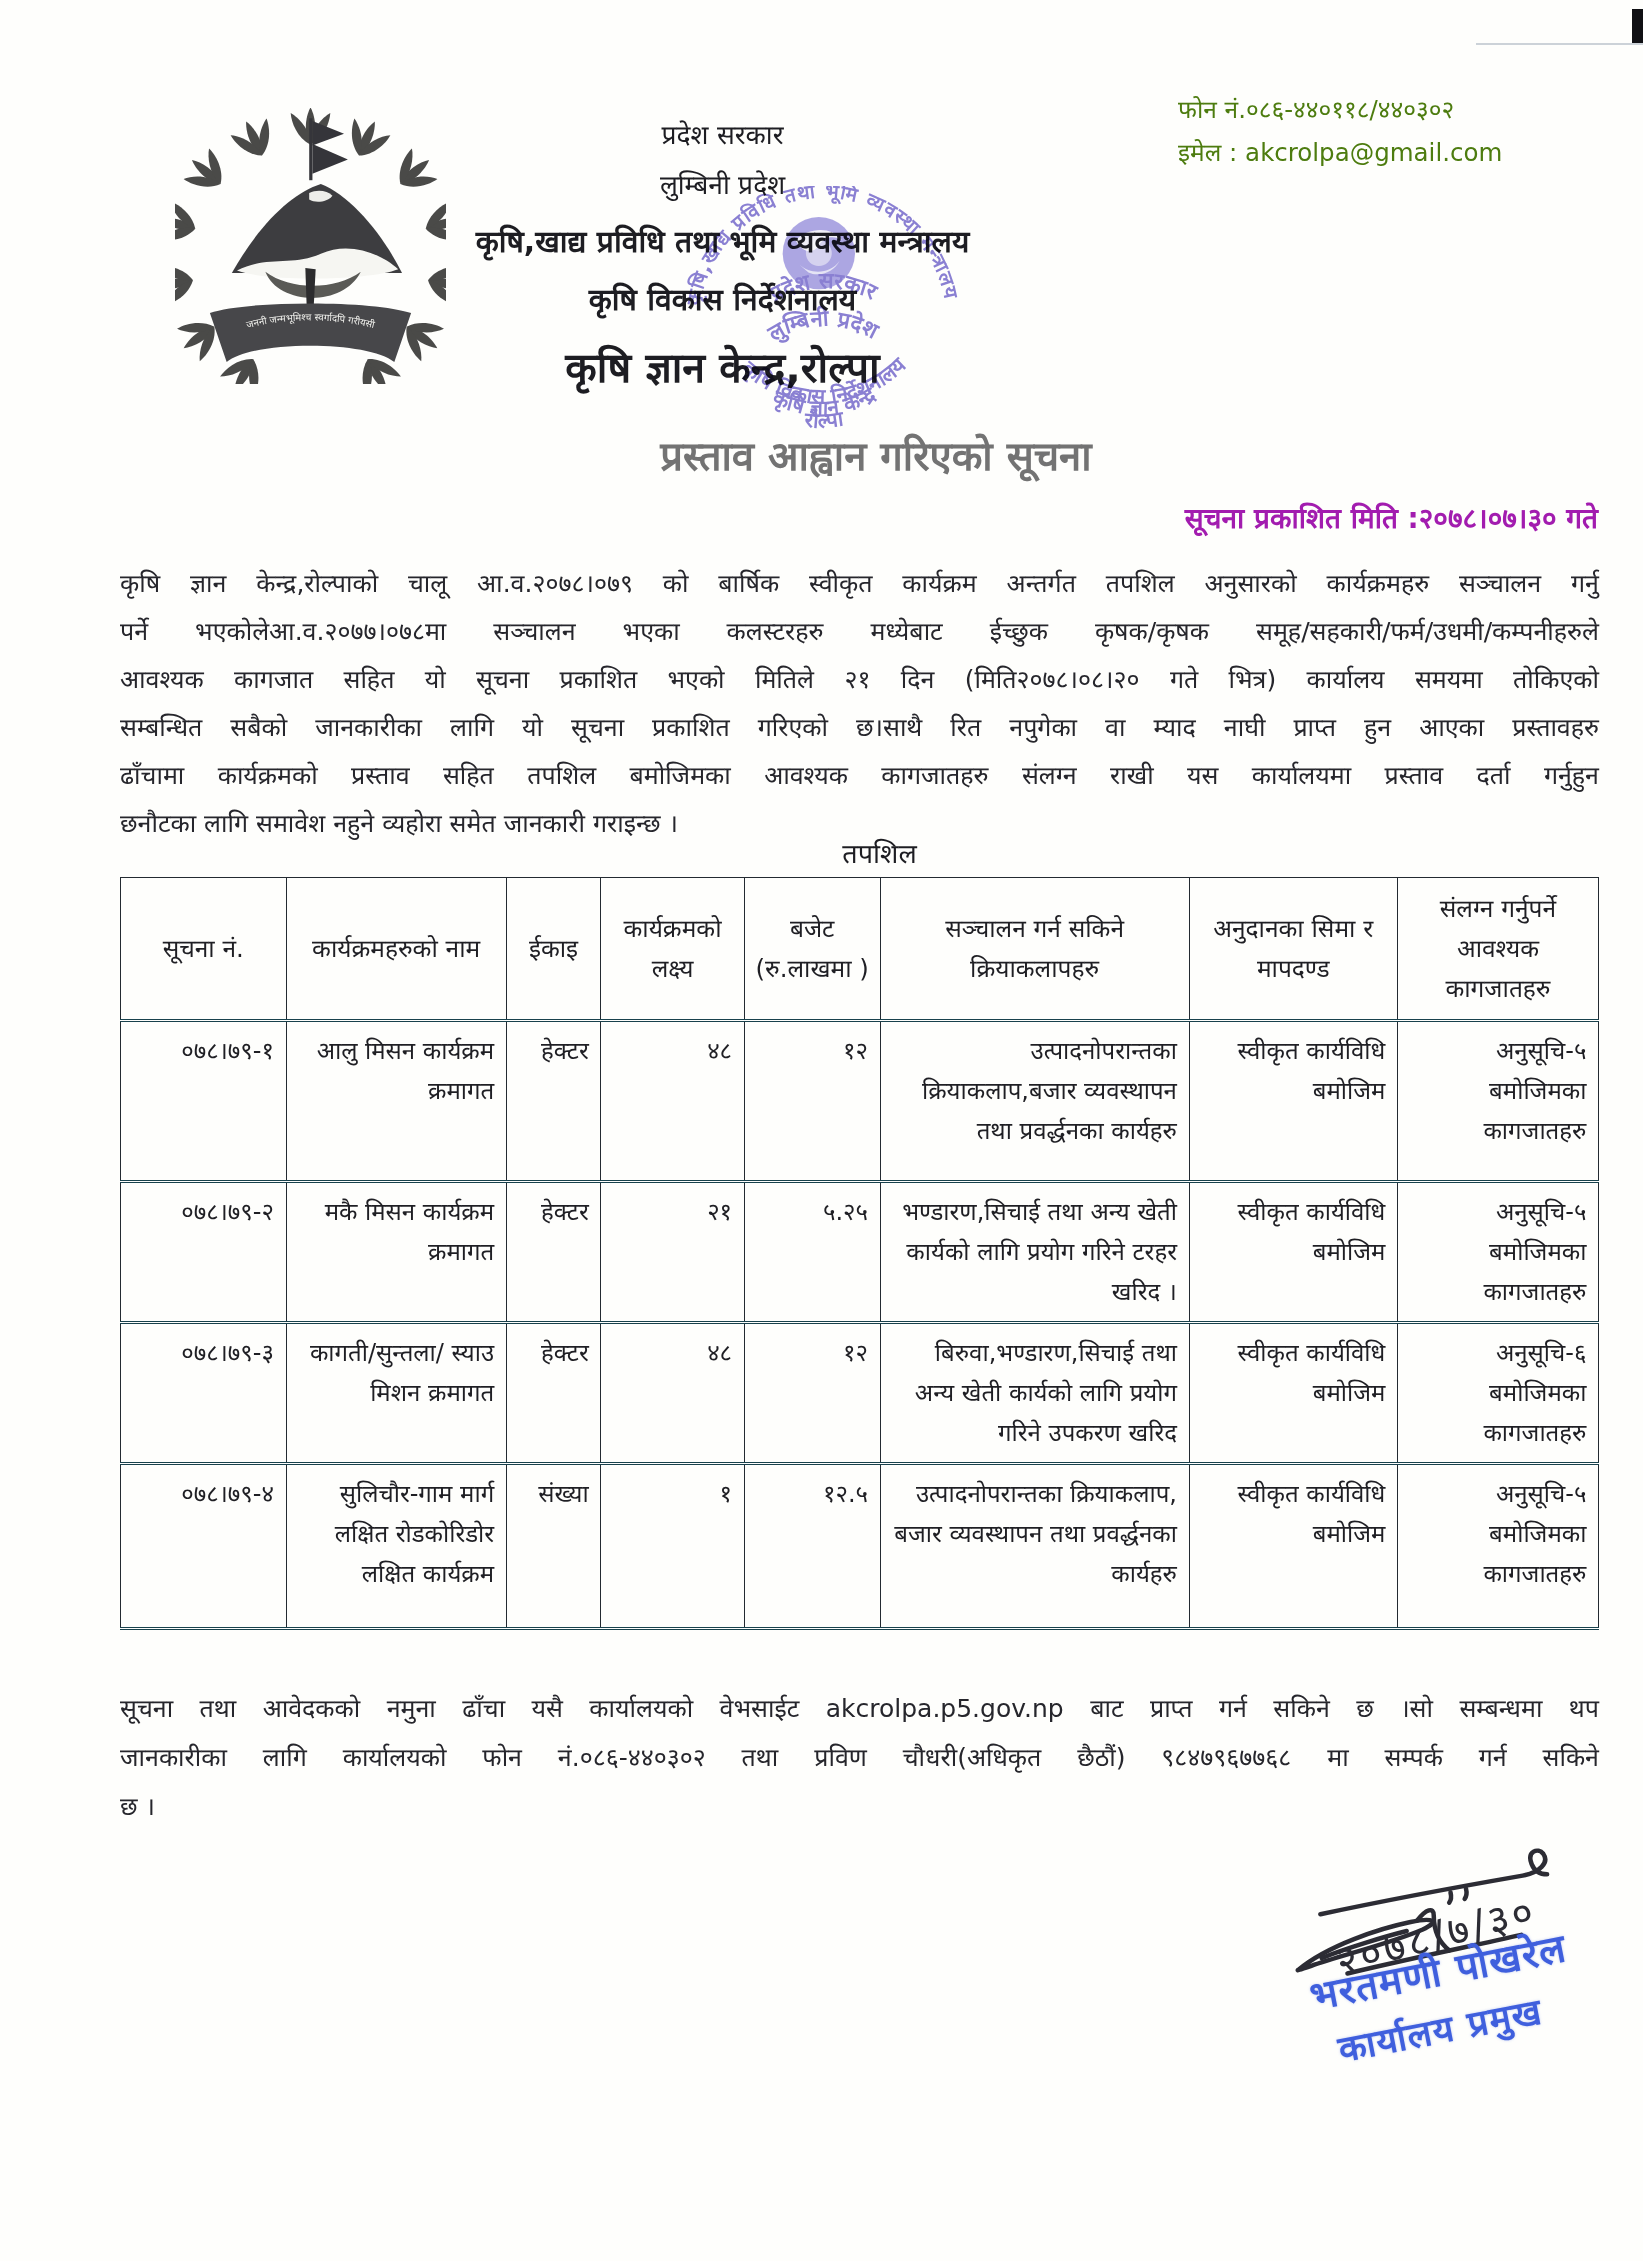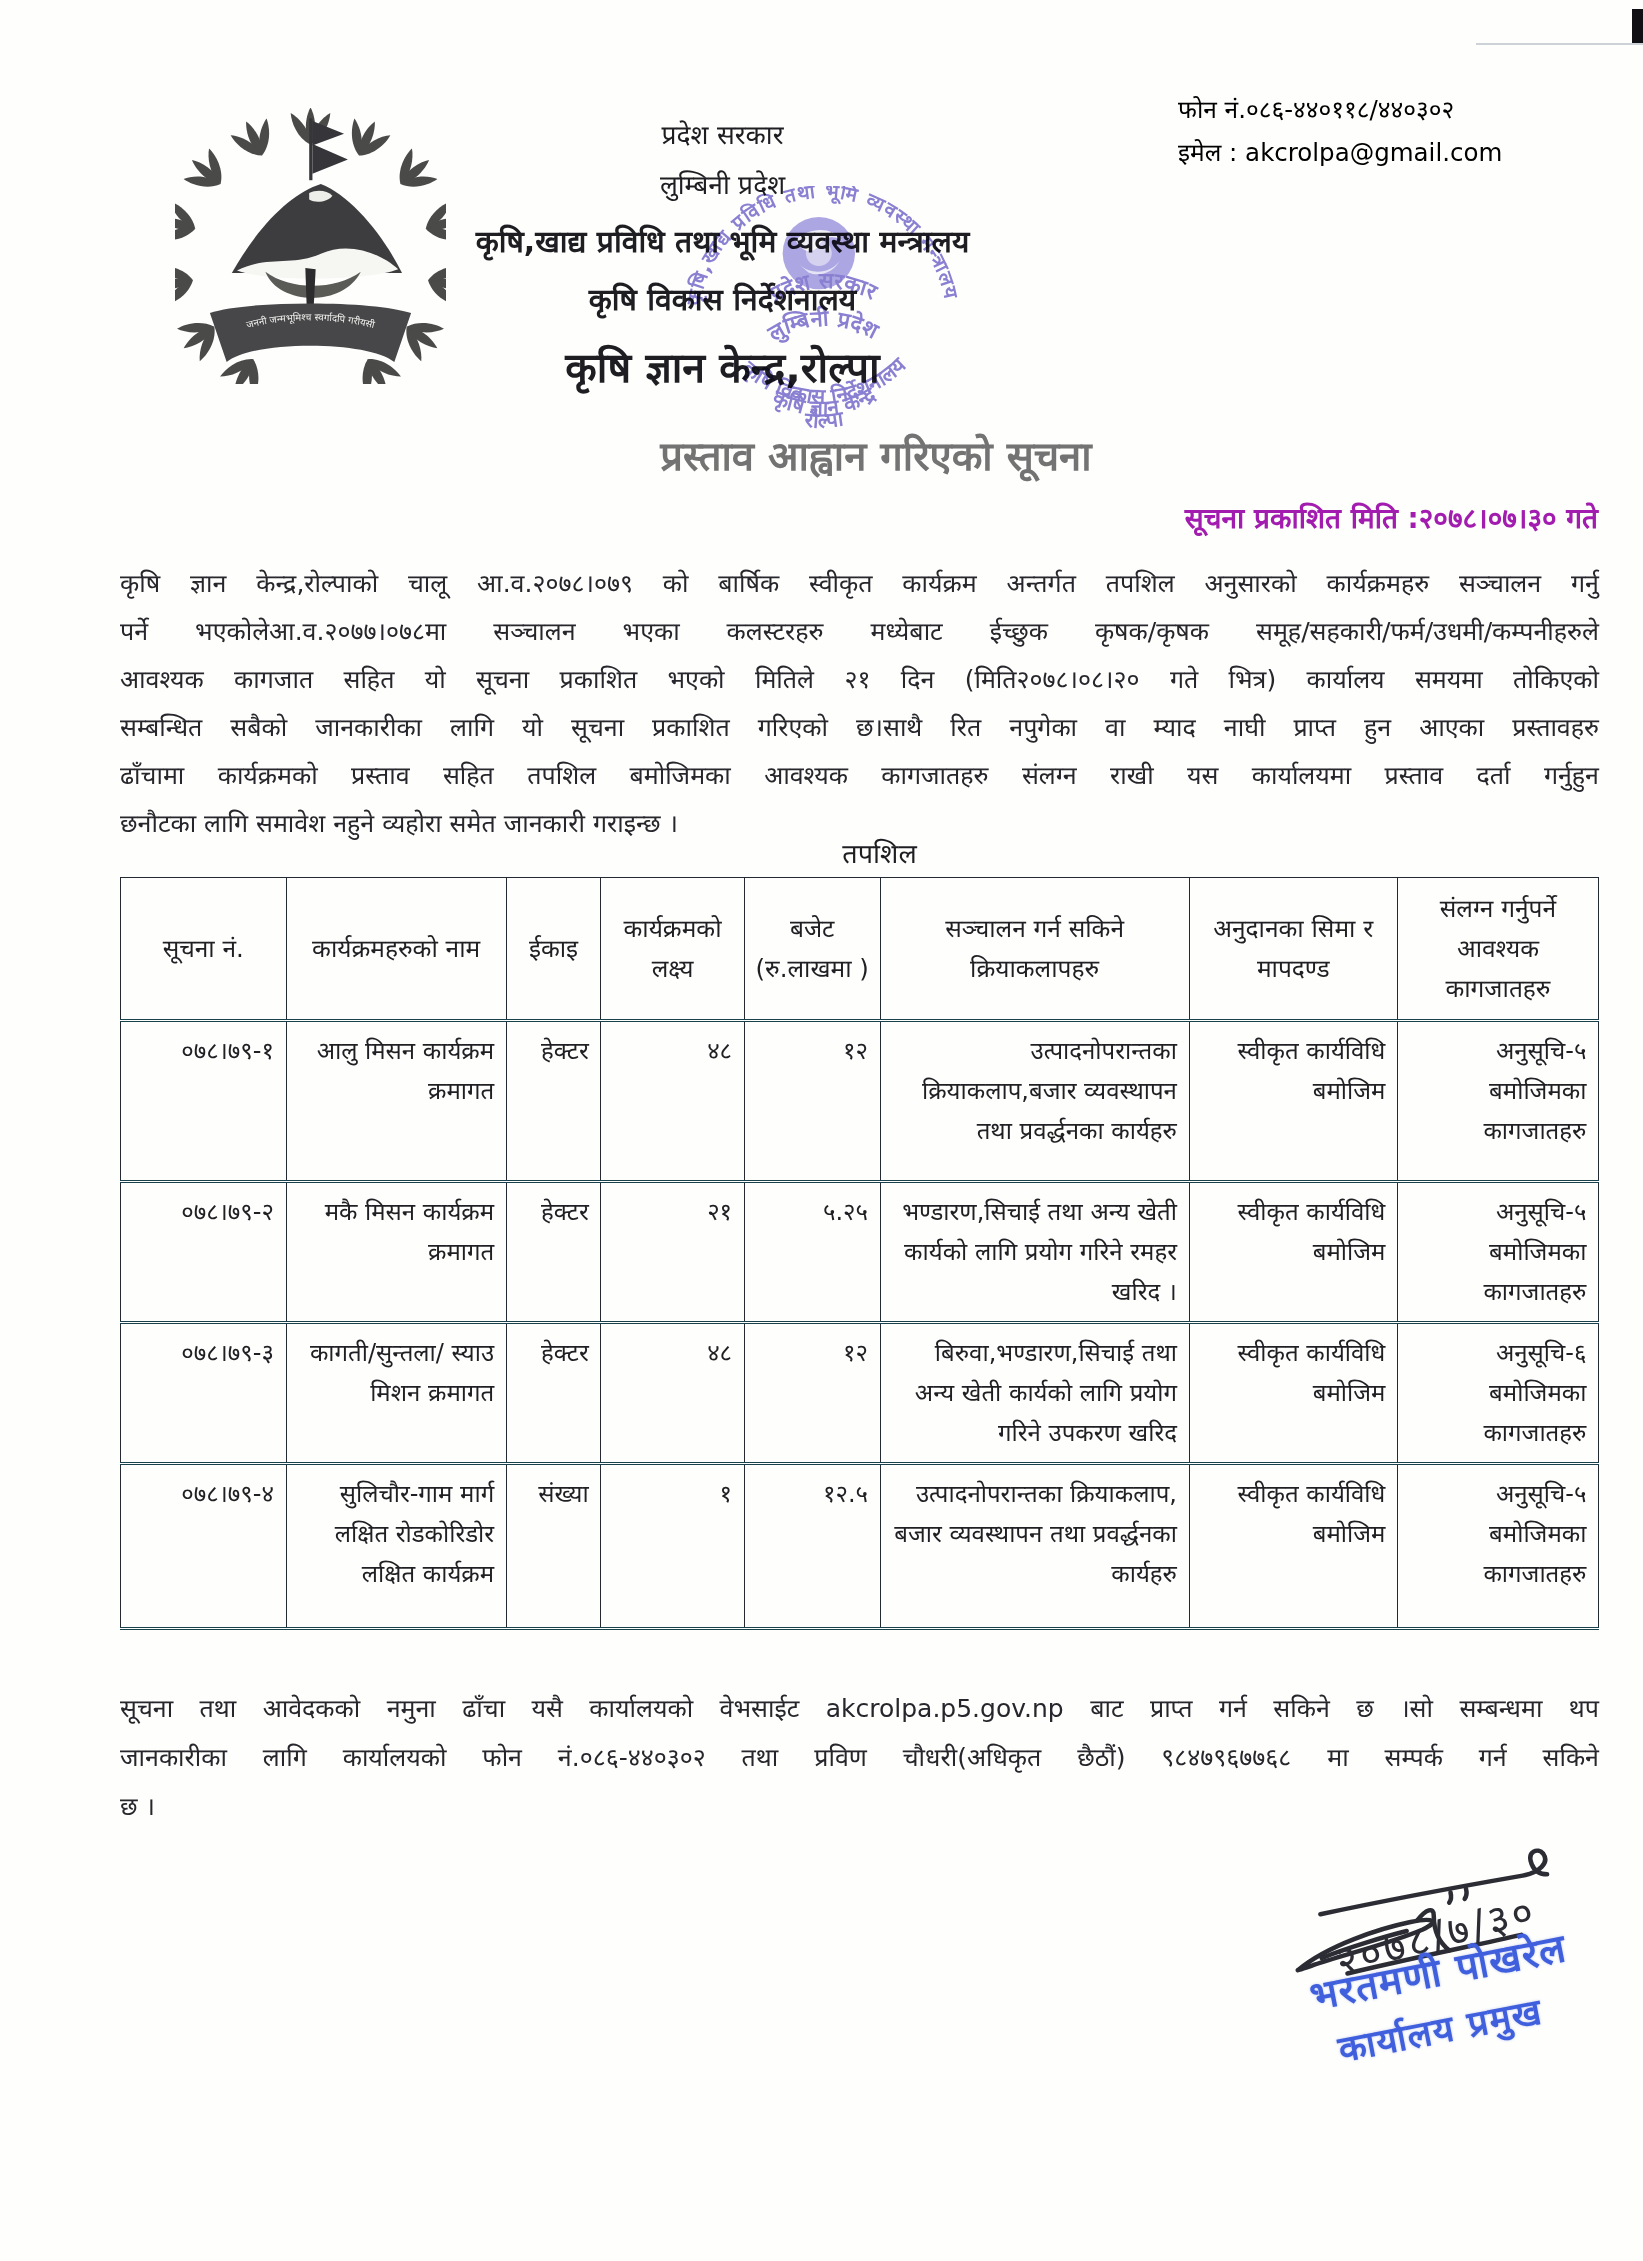--- a/index.html
+++ b/index.html
@@ -2,21 +2,21 @@
 <html style="font-size:10.3px"><head>
 <meta charset="utf-8">
 <style>
   html,body{margin:0;padding:0;background:#9a9a98;}
   .page{
     position:relative;width:1644px;height:2261px;background:#fefefc;overflow:hidden;
     font-family:"DejaVu Sans","Liberation Sans",sans-serif;color:#1f1f24;
   }
   [data-name]{box-sizing:border-box;}
   
-  .contact{position:absolute;left:1178px;top:88px;font-size:24.5px;line-height:43px;color:#000000;}
+  .contact{position:absolute;left:1178px;top:88px;font-size:24.5px;line-height:43px;color:#4d7c0f;}
   
   .hdr{position:absolute;left:400px;top:116px;width:645px;text-align:center;color:#1d1d22;}
   .hdr .l1{font-size:26.4px;}
   .hdr .l2{font-size:26.4px;margin-top:14px;}
   .hdr .l3{font-size:30px;font-weight:600;margin-top:18px;}
   .hdr .l4{font-size:30px;font-weight:600;margin-top:17px;}
   .hdr .l5{font-size:41px;font-weight:700;margin-top:19.3px;}
   
   .logo{position:absolute;left:175px;top:108px;width:271px;height:276px;}
   
@@ -192,21 +192,21 @@
           <td data-name="table-cell">उत्पादनोपरान्तका क्रियाकलाप,बजार व्यवस्थापन तथा प्रवर्द्धनका कार्यहरु</td>
           <td data-name="table-cell">स्वीकृत कार्यविधि बमोजिम</td>
           <td data-name="table-cell">अनुसूचि-५ बमोजिमका कागजातहरु</td>
         </tr>
         <tr data-name="table-row">
           <td data-name="table-cell">०७८।७९-२</td>
           <td data-name="table-cell">मकै मिसन कार्यक्रम क्रमागत</td>
           <td data-name="table-cell">हेक्टर</td>
           <td data-name="table-cell">२१</td>
           <td data-name="table-cell">५.२५</td>
-          <td data-name="table-cell">भण्डारण,सिचाई तथा अन्य खेती कार्यको लागि प्रयोग गरिने रमहर खरिद ।</td>
+          <td data-name="table-cell">भण्डारण,सिचाई तथा अन्य खेती कार्यको लागि प्रयोग गरिने टरहर खरिद ।</td>
           <td data-name="table-cell">स्वीकृत कार्यविधि बमोजिम</td>
           <td data-name="table-cell">अनुसूचि-५ बमोजिमका कागजातहरु</td>
         </tr>
         <tr data-name="table-row">
           <td data-name="table-cell">०७८।७९-३</td>
           <td data-name="table-cell">कागती/सुन्तला/ स्याउ मिशन क्रमागत</td>
           <td data-name="table-cell">हेक्टर</td>
           <td data-name="table-cell">४८</td>
           <td data-name="table-cell">१२</td>
           <td data-name="table-cell">बिरुवा,भण्डारण,सिचाई तथा अन्य खेती कार्यको लागि प्रयोग गरिने उपकरण खरिद</td>

